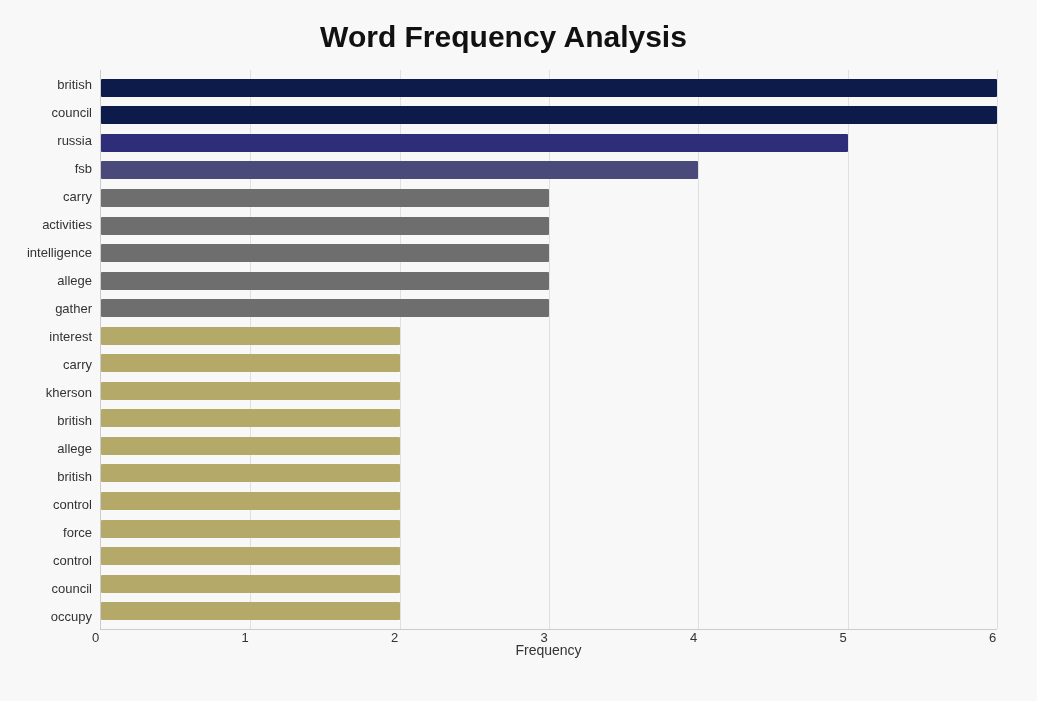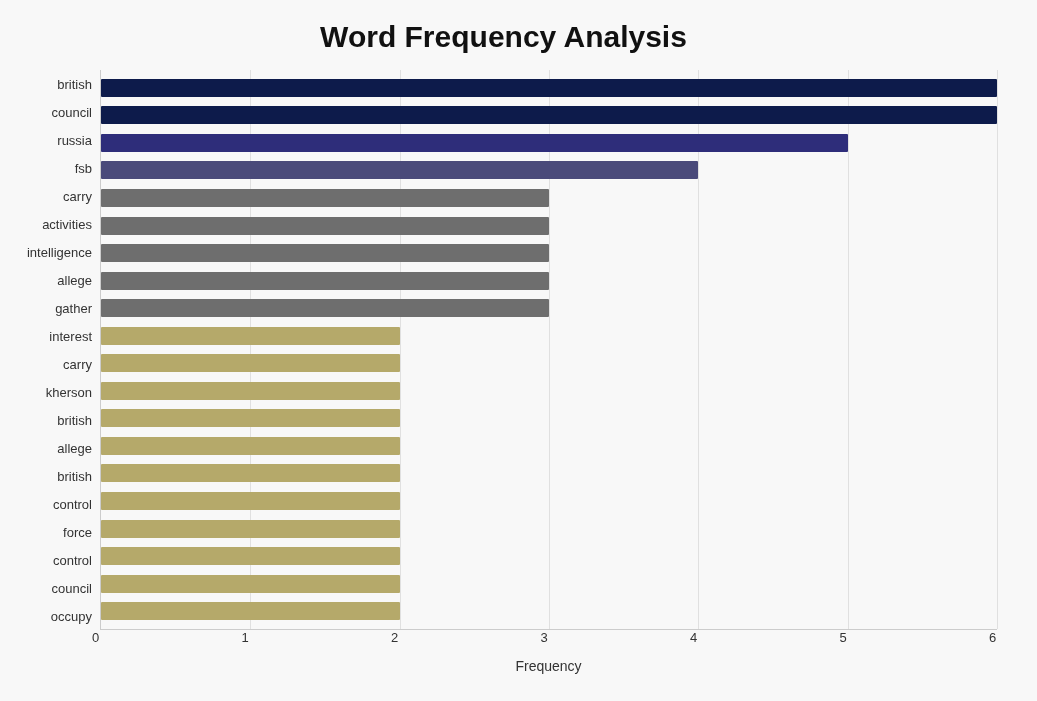--- a/index.html
+++ b/index.html
@@ -104,21 +104,21 @@
     }
     .x-tick {
       text-align: center;
       font-size: 13px;
       color: #333;
     }
     .x-axis-label {
       text-align: center;
       font-size: 14px;
       color: #333;
-      margin-top: 22px;
+      margin-top: 6px;
       margin-left: 90px;
     }
   </style>
 </head>
 <body>
 
 <div class="chart-container">
   <div class="chart-title">Word Frequency Analysis</div>
   <div class="chart-area">
     <div class="bars-section">

